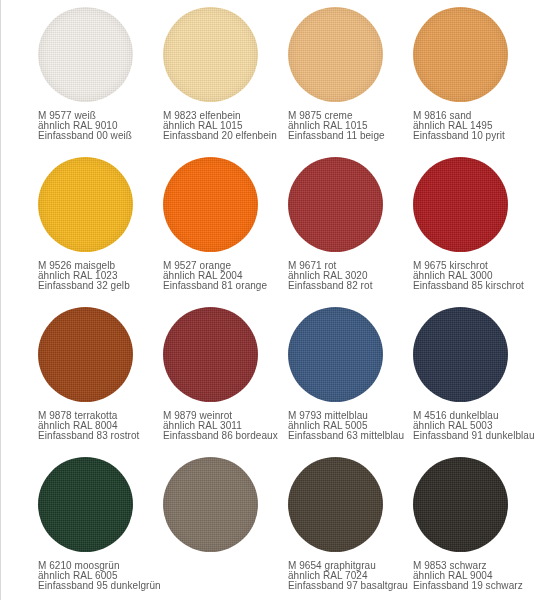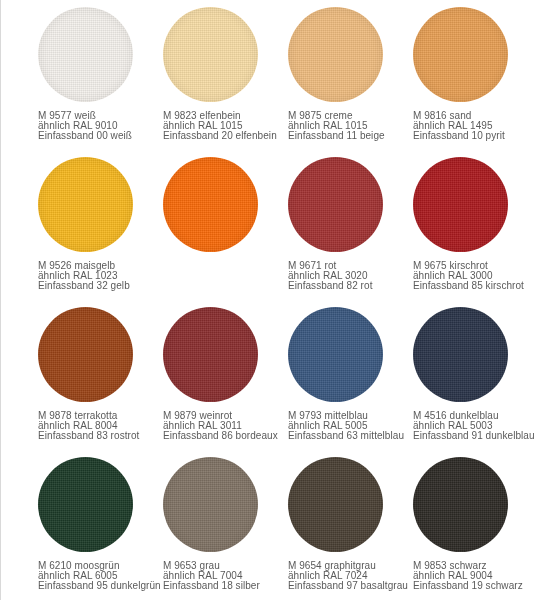--- a/index.html
+++ b/index.html
@@ -120,20 +120,25 @@
     <div class="swatch-cell">
       <div class="swatch-disc" style="background-color: rgb(247, 184, 31);"></div>
       <div class="swatch-caption">
         <span class="caption-line">M 9526 maisgelb</span>
         <span class="caption-line">ähnlich RAL 1023</span>
         <span class="caption-line">Einfassband 32 gelb</span>
       </div>
     </div>
     <div class="swatch-cell">
       <div class="swatch-disc" style="background-color: rgb(249, 106, 9);"></div>
+      <div class="swatch-caption">
+        <span class="caption-line">M 9527 orange</span>
+        <span class="caption-line">ähnlich RAL 2004</span>
+        <span class="caption-line">Einfassband 81 orange</span>
+      </div>
     </div>
     <div class="swatch-cell">
       <div class="swatch-disc" style="background-color: rgb(162, 50, 50);"></div>
       <div class="swatch-caption">
         <span class="caption-line">M 9671 rot</span>
         <span class="caption-line">ähnlich RAL 3020</span>
         <span class="caption-line">Einfassband 82 rot</span>
       </div>
     </div>
     <div class="swatch-cell">
@@ -179,25 +184,20 @@
     <div class="swatch-cell">
       <div class="swatch-disc" style="background-color: rgb(28, 59, 40);"></div>
       <div class="swatch-caption">
         <span class="caption-line">M 6210 moosgrün</span>
         <span class="caption-line">ähnlich RAL 6005</span>
         <span class="caption-line">Einfassband 95 dunkelgrün</span>
       </div>
     </div>
     <div class="swatch-cell">
       <div class="swatch-disc" style="background-color: rgb(128, 115, 101);"></div>
-      <div class="swatch-caption">
-        <span class="caption-line">M 9653 grau</span>
-        <span class="caption-line">ähnlich RAL 7004</span>
-        <span class="caption-line">Einfassband 18 silber</span>
-      </div>
     </div>
     <div class="swatch-cell">
       <div class="swatch-disc" style="background-color: rgb(74, 64, 52);"></div>
       <div class="swatch-caption">
         <span class="caption-line">M 9654 graphitgrau</span>
         <span class="caption-line">ähnlich RAL 7024</span>
         <span class="caption-line">Einfassband 97 basaltgrau</span>
       </div>
     </div>
     <div class="swatch-cell">

